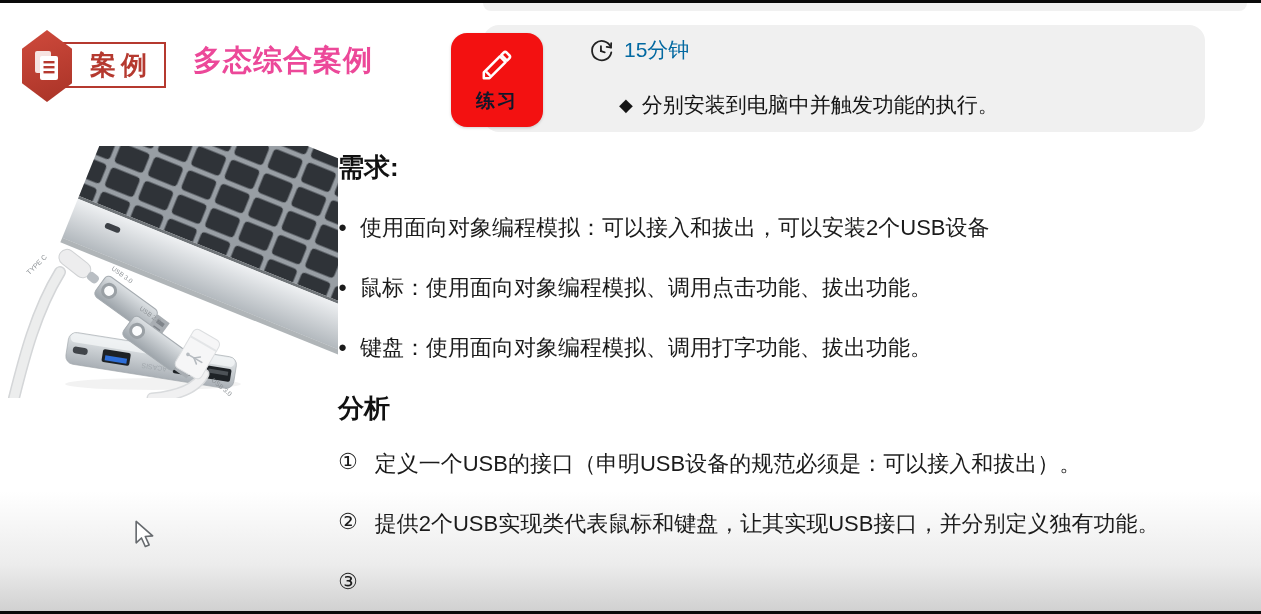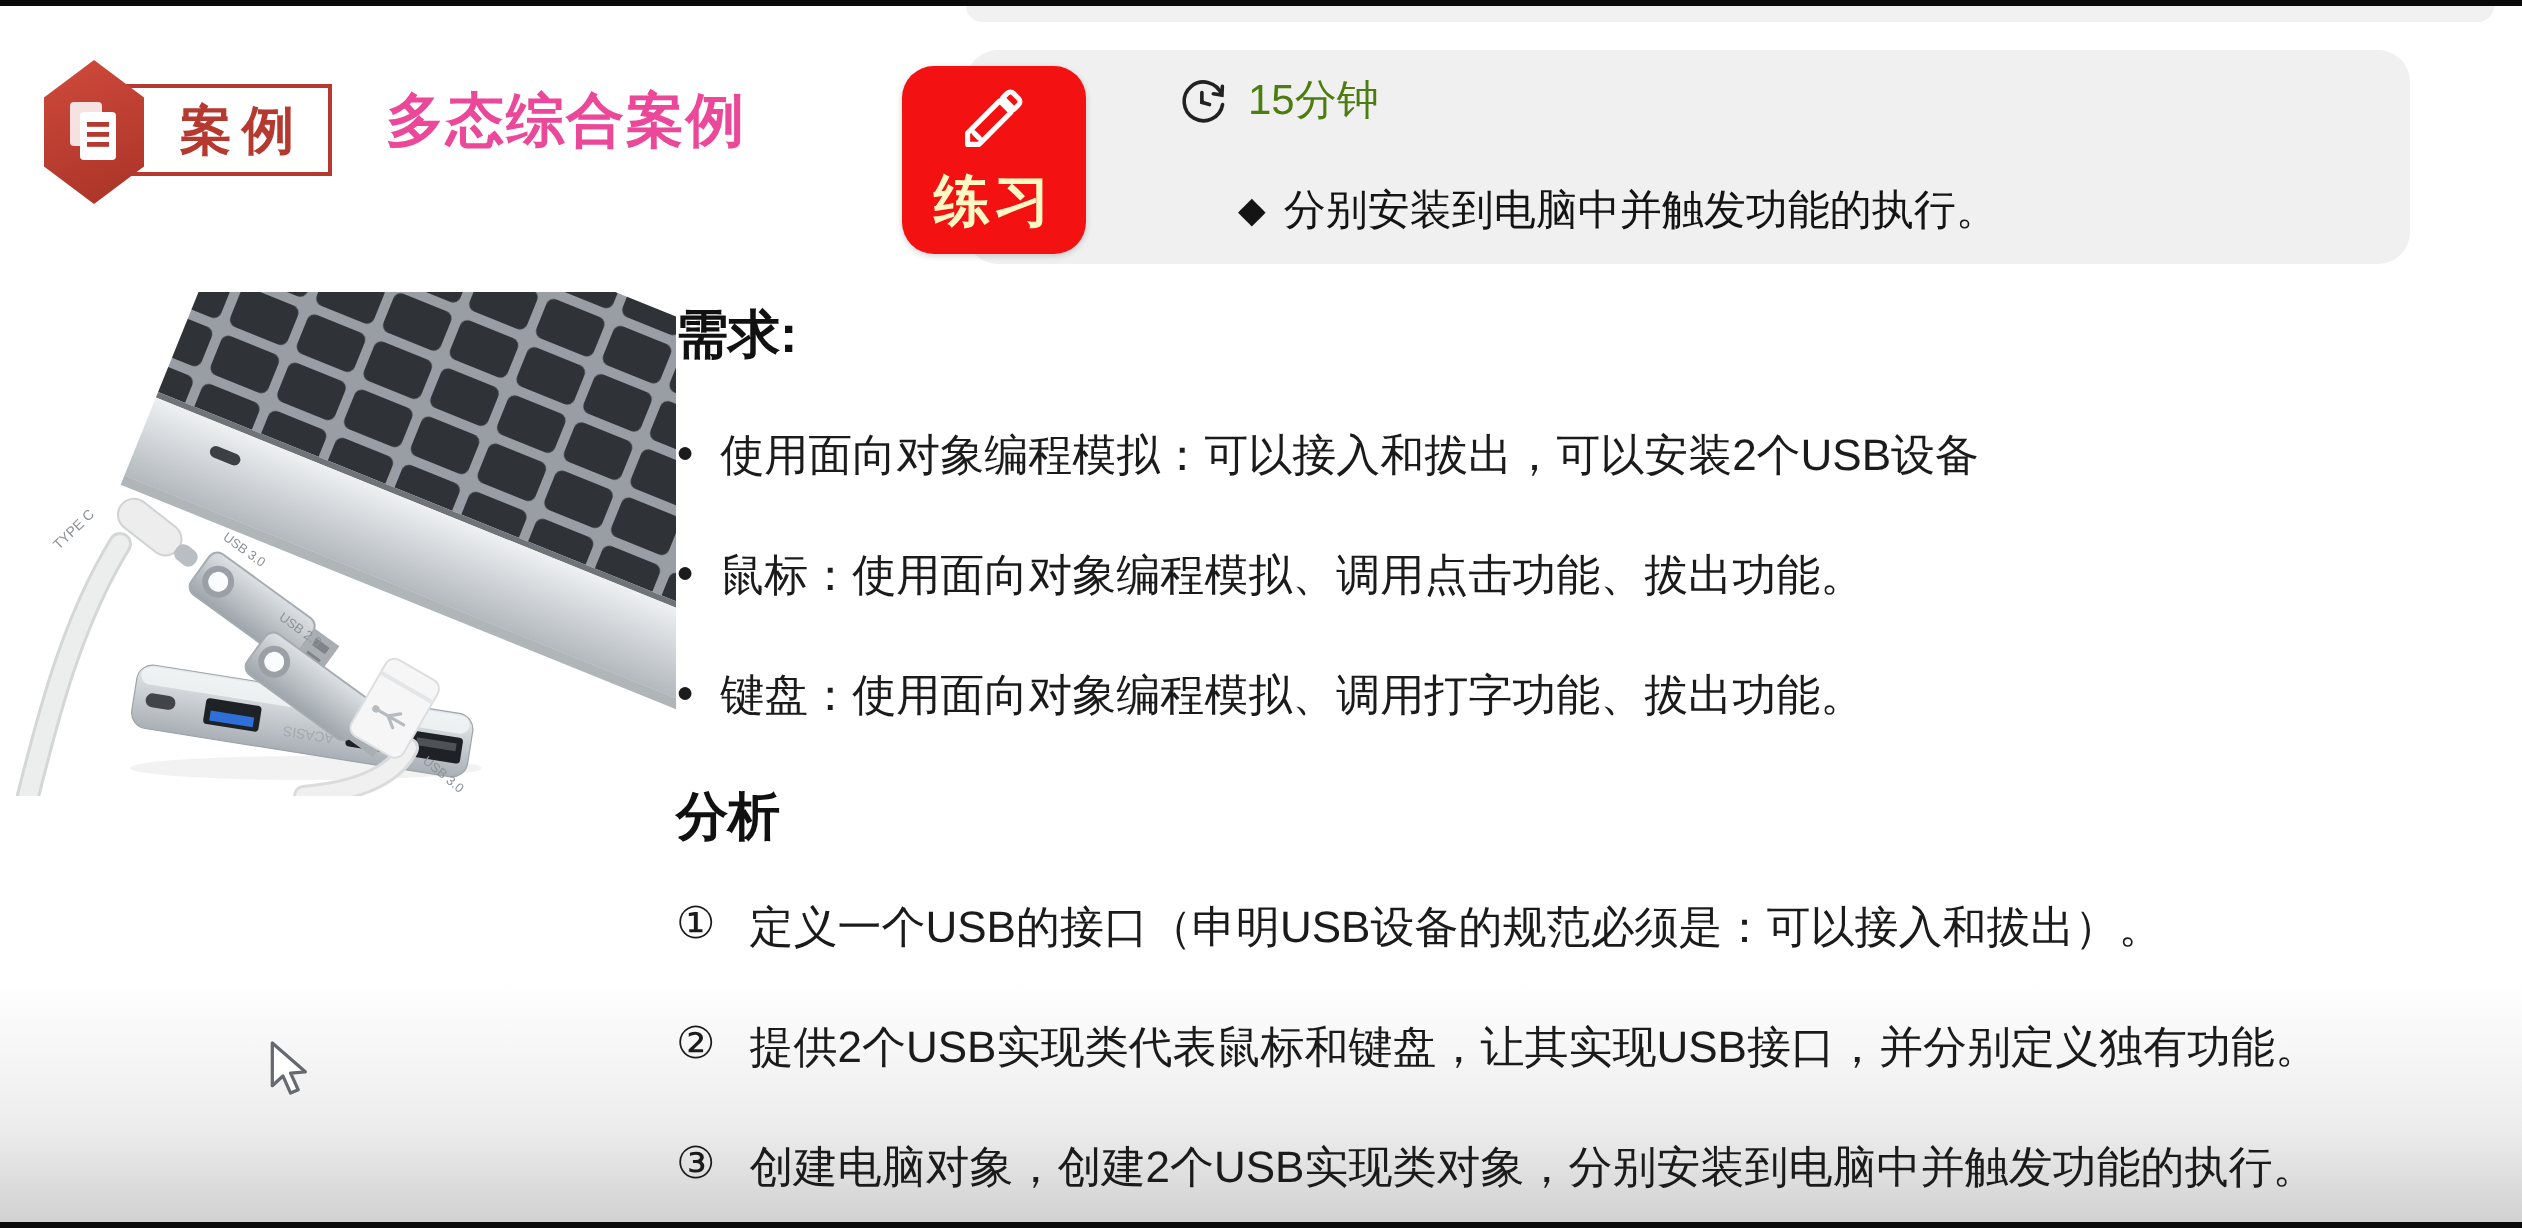--- a/index.html
+++ b/index.html
@@ -21,22 +21,22 @@
   .case-box{left:48px;top:42px;width:118px;height:46px;box-sizing:border-box;z-index:2;
     border:2px solid #b5392f;background:#ffffff;display:flex;align-items:center;justify-content:center;
     padding-left:28px;font-size:26px;font-weight:700;color:#b5392f;letter-spacing:5px;}
   .page-title{left:193px;top:41px;font-size:29px;font-weight:800;color:#ec4899;letter-spacing:1px;}
 
   
   .panel{left:483px;top:25px;width:722px;height:107px;background:#f0f0f0;border-radius:16px;z-index:1;}
   .practice-btn{left:451px;top:33px;width:92px;height:94px;border-radius:16px;background:#f31111;z-index:5;
     display:flex;flex-direction:column;align-items:center;justify-content:center;gap:5px;
     box-shadow:0 1px 3px rgba(0,0,0,.18);cursor:pointer;}
-  .practice-btn span{color:#fef9c3;font-size:28px;font-weight:700;letter-spacing:2px;}
-  .timer-row{left:588px;top:36px;display:flex;align-items:center;gap:9px;z-index:2;font-size:21px;color:#4d7c0f;}
+  .practice-btn span{color:#0f172a;font-size:19px;font-weight:700;letter-spacing:2px;}
+  .timer-row{left:588px;top:36px;display:flex;align-items:center;gap:9px;z-index:2;font-size:21px;color:#0369a1;}
   .goal-row{left:619px;top:91px;z-index:2;font-size:21px;color:#141414;display:flex;align-items:center;gap:9px;}
   .goal-row .diamond{font-size:18px;}
 
   
   .sec-heading{left:338px;font-size:26px;font-weight:800;color:#111111;}
   .req-item{left:338px;display:flex;align-items:flex-start;gap:13px;font-size:22px;color:#1b1b1b;width:880px;}
   .req-item .bullet{font-size:15px;margin-top:5px;}
   .ana-item{left:338px;display:flex;align-items:flex-start;gap:17px;font-size:22px;color:#1b1b1b;width:880px;}
 
   .product{left:8px;top:146px;width:330px;height:252px;}
@@ -193,18 +193,17 @@
 <div class="abs ana-item" style="top:449px;">
   <span>①</span>
   <span>定义一个USB的接口（申明USB设备的规范必须是：可以接入和拔出）。</span>
 </div>
 <div class="abs ana-item" style="top:509px;">
   <span>②</span>
   <span>提供2个USB实现类代表鼠标和键盘，让其实现USB接口，并分别定义独有功能。</span>
 </div>
 <div class="abs ana-item" style="top:569px;">
   <span>③</span>
-  <span>创建电脑对象，创建2个USB实现类对象，分别安装到电脑中并触发功能的执行。</span>
 </div>
 
 <svg class="abs cursor" viewBox="0 0 14 19">
   <path d="M1 1 L1 15.5 L4.6 12.2 L7.2 18 L9.8 16.9 L7.2 11.2 L12.2 10.8 Z" fill="#ffffff" stroke="#666a6e" stroke-width="1.1" stroke-linejoin="round"></path>
 </svg>
 
 </body></html>

